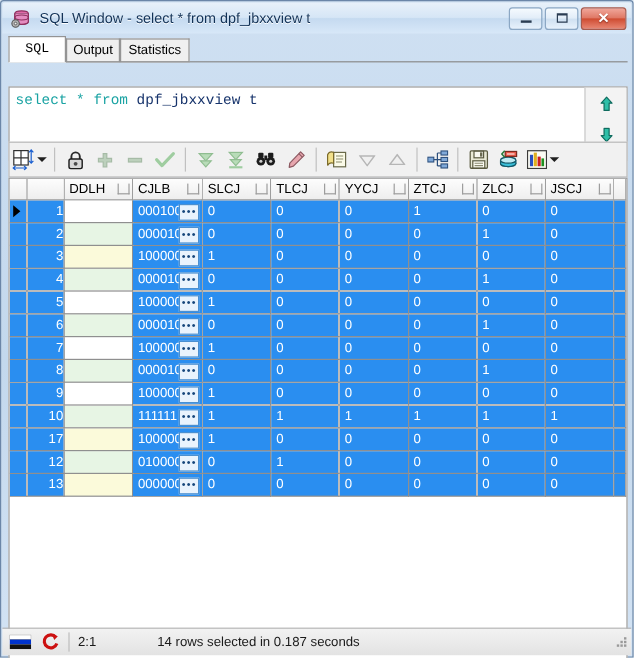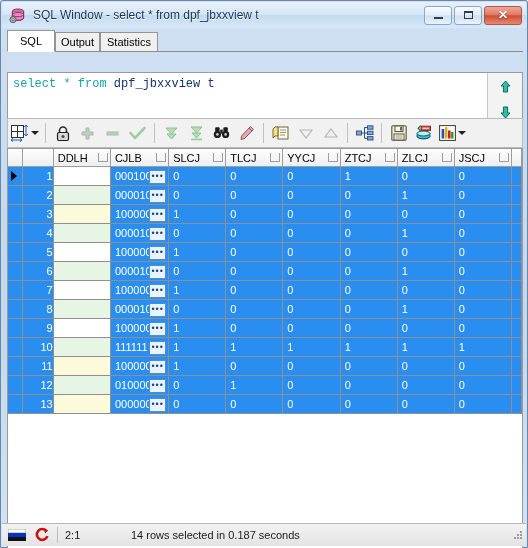--- a/index.html
+++ b/index.html
@@ -200,21 +200,21 @@
         <span class="glyph-max"></span>
       </div>
       <div class="wbtn close">
         <span class="glyph-x">✕</span>
       </div>
     </div>
   </div>
 
   <div class="tabstrip">
     <div class="tabline"></div>
-    <div class="tab active" style="left:0;width:48px;">
+    <div class="tab active" style="left:0;width:48px;font-family:Liberation Mono, monospace;">
       <span>SQL</span>
     </div>
     <div class="tab" style="left:48px;width:45px;align-items:center;">
       <span>Output</span>
     </div>
     <div class="tab" style="left:93px;width:58px;">
       <span>Statistics</span>
     </div>
   </div>
 
@@ -542,21 +542,21 @@
               <td>1</td>
               <td>1</td>
               <td>1</td>
               <td>1</td>
               <td>1</td>
               <td>1</td>
               <td></td>
             </tr>
             <tr>
               <td class="ind"></td>
-              <td class="rownum">11</td>
+              <td class="rownum">17</td>
               <td class="ddlh" style="background: rgb(251, 250, 218); color: rgb(0, 0, 0);"></td>
               <td class="cjlb"><span>100000</span><span class="ellipsis-btn">•••</span></td>
               <td>1</td>
               <td>0</td>
               <td>0</td>
               <td>0</td>
               <td>0</td>
               <td>0</td>
               <td></td>
             </tr>

